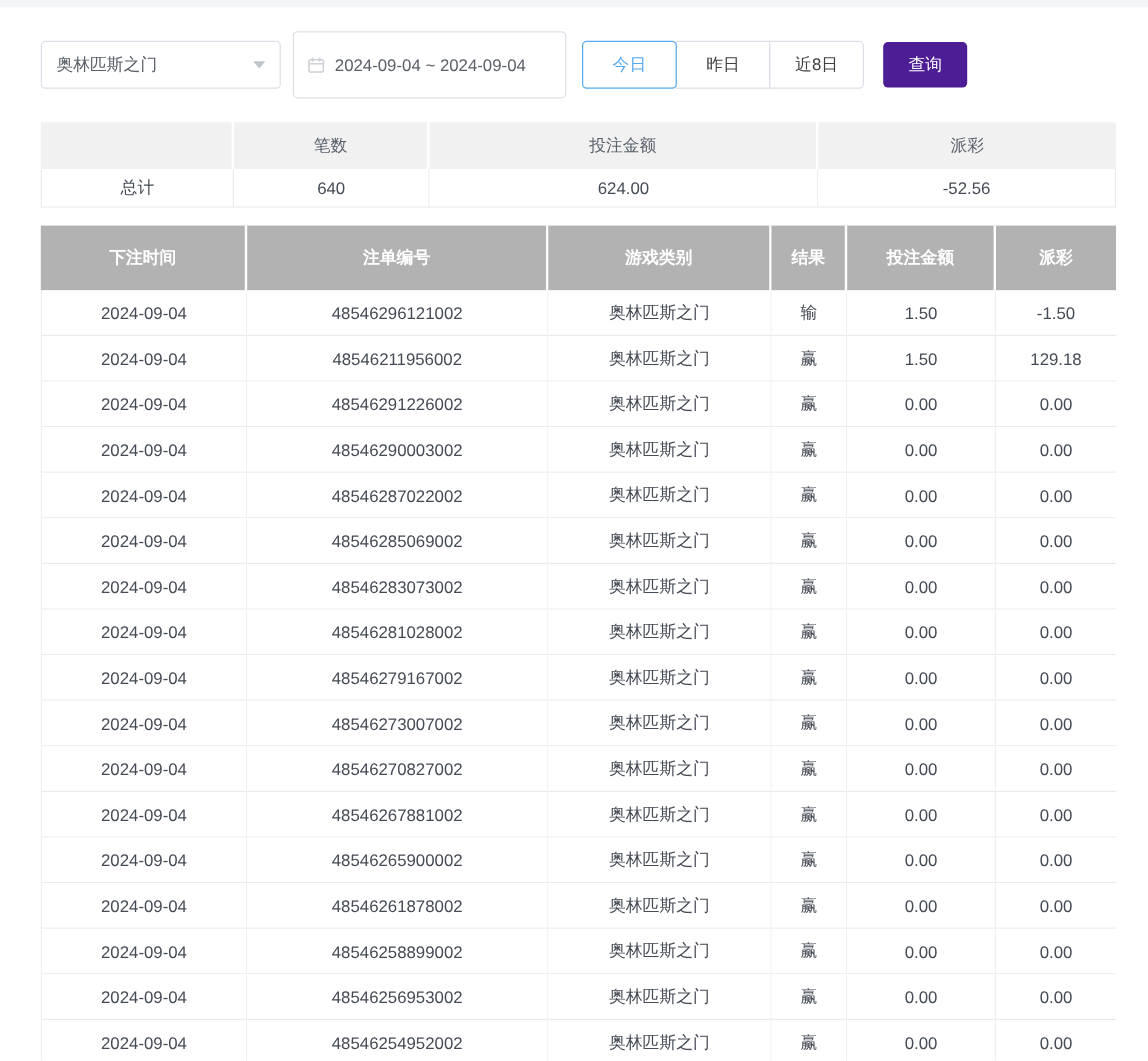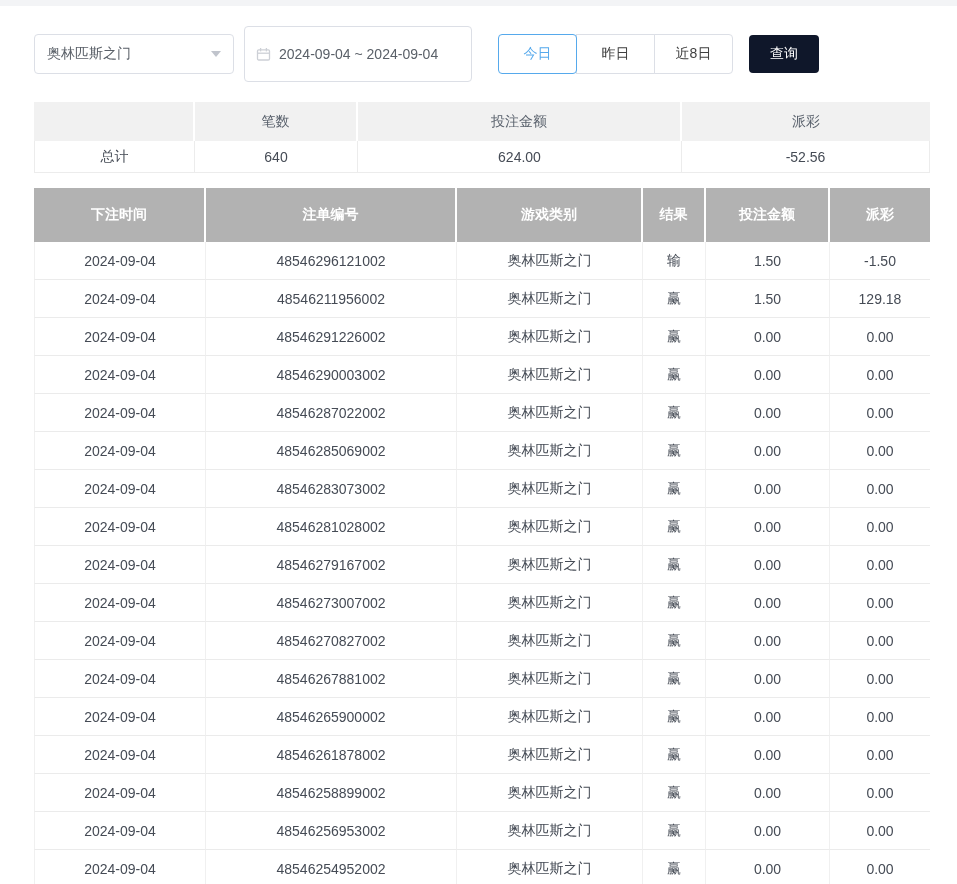--- a/index.html
+++ b/index.html
@@ -36,27 +36,27 @@
     margin-left: 10px; background: #fff; cursor: pointer;
   }
   .date-box .value { font-size: 14px; color: #5a6068; white-space: nowrap; }
 
   .btn-group { display: inline-flex; margin-left: 10px; }
   .range-btn {
     height: 40px; width: 79px; background: #fff; border: 1px solid #dcdfe6;
     color: #404040; font-size: 14px; cursor: pointer; margin-left: -1px;
     font-family: inherit; position: relative;
   }
-  .range-btn:first-child { margin-left: 16px; border-radius: 4px 0 0 4px; font-family: Liberation Serif, serif; }
+  .range-btn:first-child { margin-left: 3px; border-radius: 4px 0 0 4px; font-family: Liberation Serif, serif; }
   .range-btn:last-child { border-radius: 0 4px 4px 0; }
   .range-btn.active { border-color: #56a9ec; color: #56a9ec; z-index: 2; border-radius: 4px; }
 
   .query-btn {
     margin-left: 16px; height: 38px; padding: 0 21px; border: none; border-radius: 4px;
-    background: #0f172a; color: #fff; font-size: 14px; cursor: pointer; font-family: inherit;
+    background: #4c1d95; color: #fff; font-size: 14px; cursor: pointer; font-family: inherit;
   }
 
   
   table { border-collapse: separate; border-spacing: 0; table-layout: fixed; width: 896px; }
   th, td { text-align: center; font-weight: 400; overflow: hidden; }
 
   
   .summary-table { margin-top: 20px; }
   .summary-table th {
     background: #f1f1f1; height: 39px; font-size: 14px; color: #59616c;

